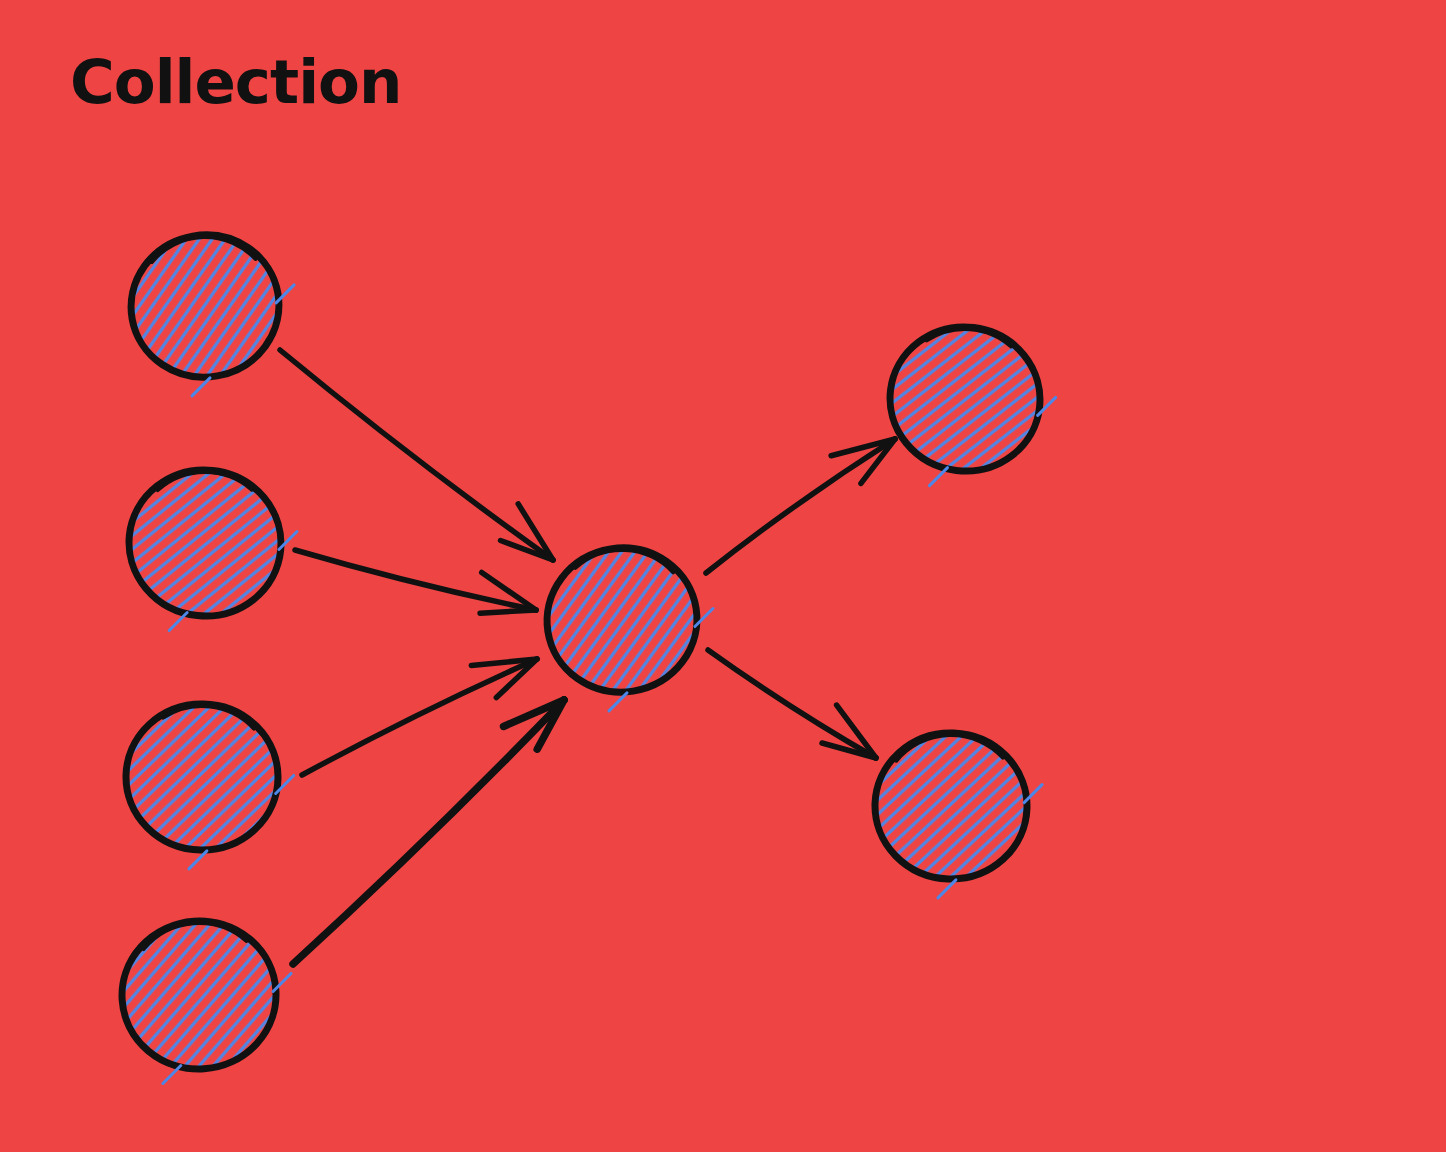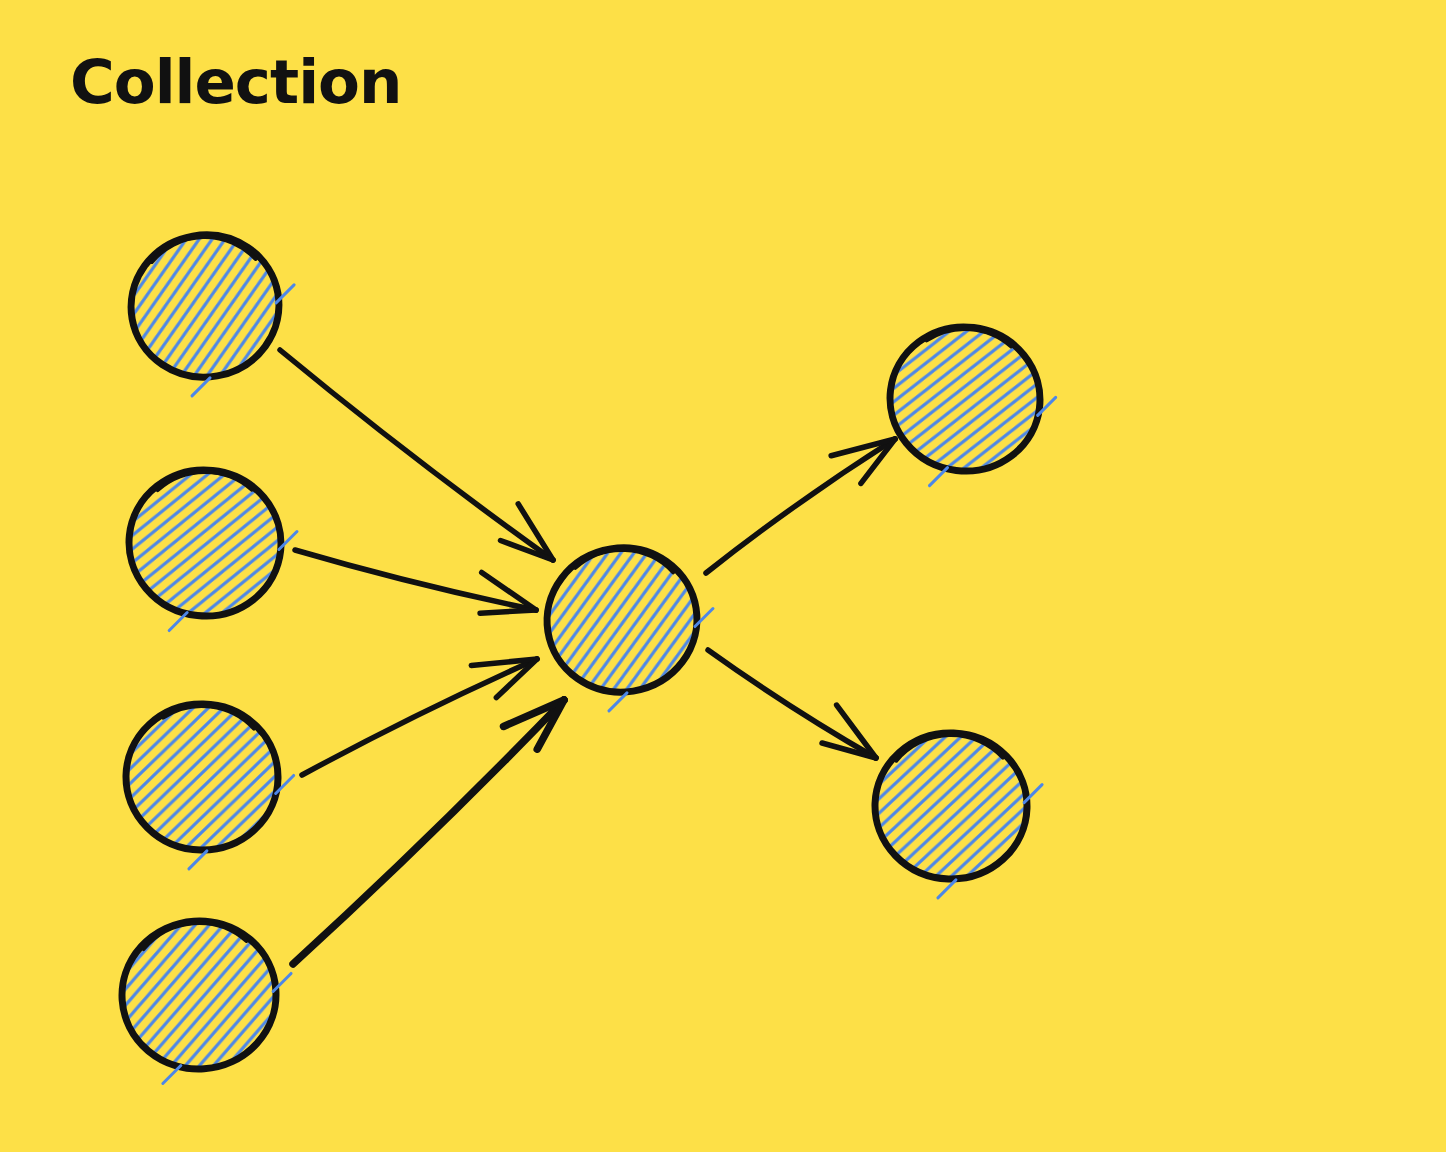--- a/index.html
+++ b/index.html
@@ -5,21 +5,21 @@
   html, body {
     margin: 0;
     padding: 0;
     background: #ffffff;
     font-family: "DejaVu Sans", "Liberation Sans", sans-serif;
   }
   #canvas-wrap {
     position: relative;
     width: 1446px;
     height: 1152px;
-    background: #fde047;
+    background: #ef4444;
     overflow: hidden;
   }
   svg { display: block; }
   .diagram-title {
     font-family: "DejaVu Sans", "Liberation Sans", sans-serif;
     font-size: 61px;
     font-weight: 700;
     letter-spacing: -1px;
   }
   .node-outline { fill: url(#hachure); stroke-linecap: round; }

